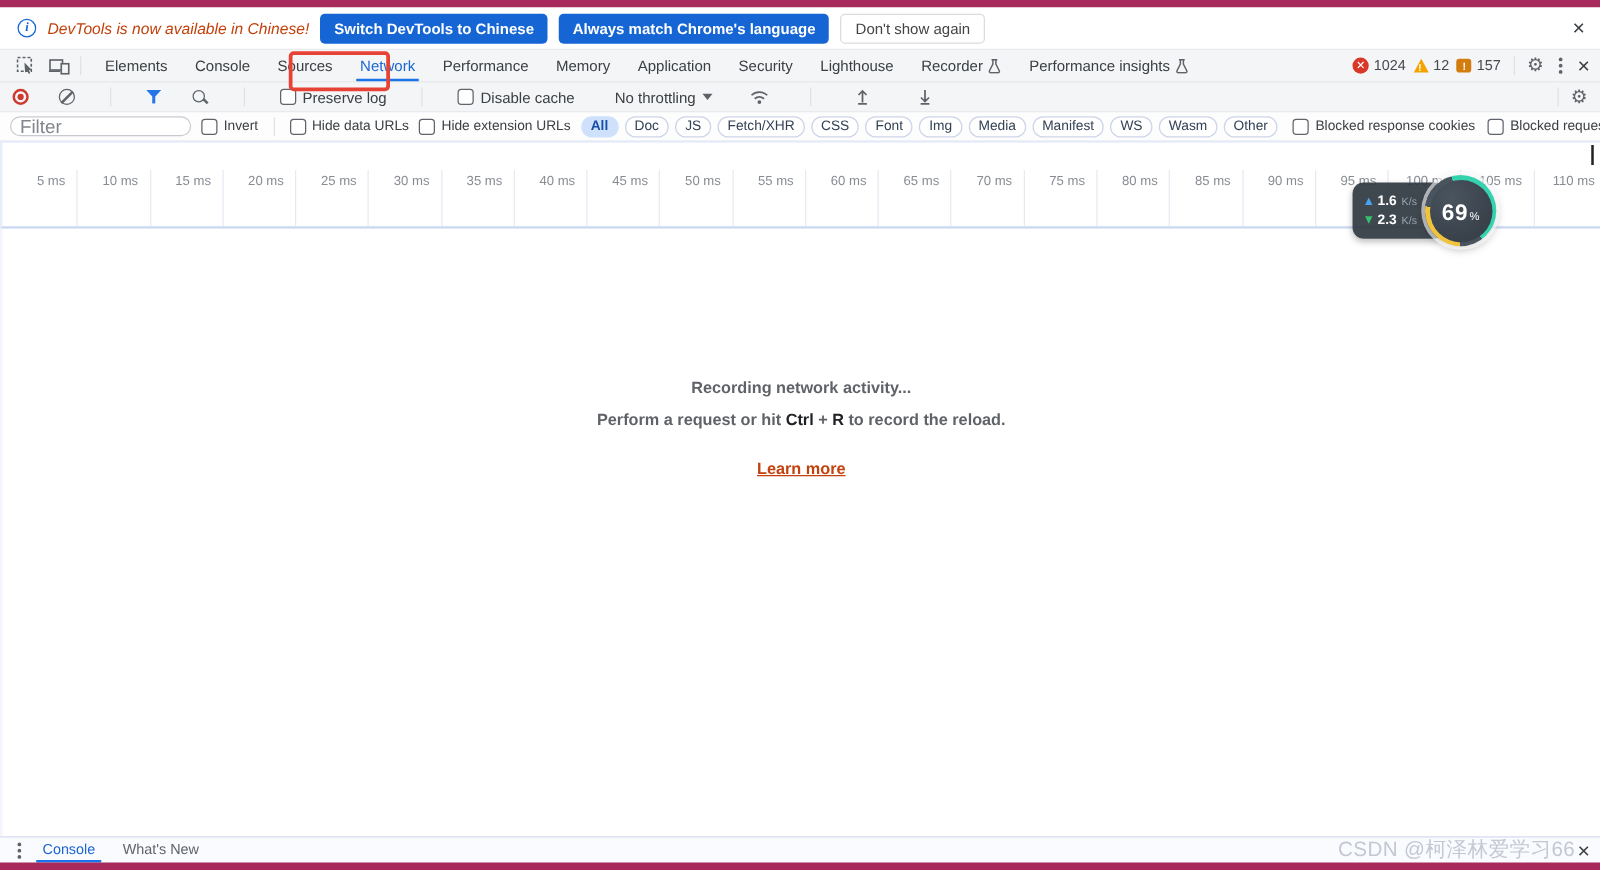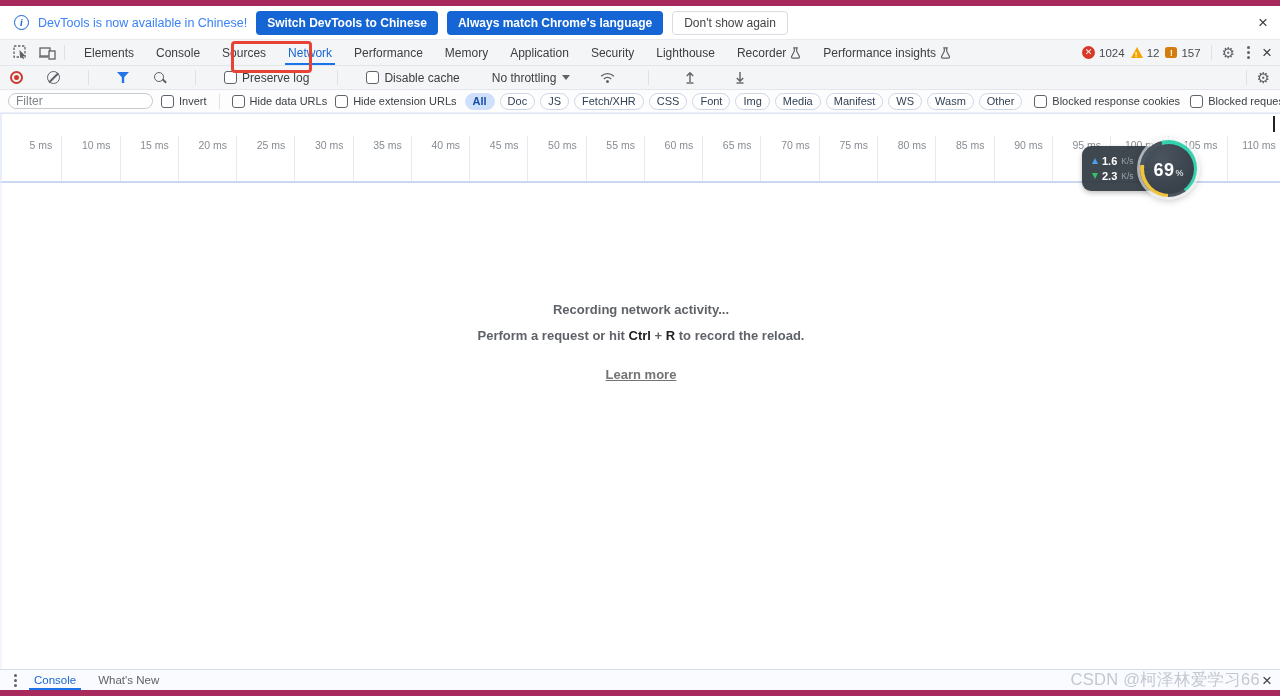--- a/index.html
+++ b/index.html
@@ -6,21 +6,21 @@
   html,body { width:1280px; height:696px; overflow:hidden; }
   body { font-family:"Liberation Sans", sans-serif; background:#fff; color:#3c4043; font-size:12px; }
   .page { position:relative; width:1280px; height:696px; background:#fff; overflow:hidden; }
 
   .crop-strip { height:6px; background:#a8295c; }
   .crop-strip.bottom { position:absolute; bottom:0; left:0; right:0; }
 
   
   .infobar { height:34px; display:flex; align-items:center; gap:9px; padding:0 14px; background:#fff; border-bottom:1px solid #e8eaed; position:relative; }
   .info-icon { width:15px; height:15px; border:1.5px solid #1566d4; border-radius:50%; color:#1566d4; font-size:10px; font-weight:bold; display:flex; align-items:center; justify-content:center; font-family:"Liberation Serif",serif; font-style:italic; flex:none; }
-  .infobar-msg { color:#3b82f6; font-size:12.5px; }
+  .infobar-msg { color:#c2410c; font-size:12.5px;font-style:italic; }
   .btn-primary { background:#1566d4; color:#fff; font-weight:bold; font-size:12px; border:none; border-radius:4px; height:24px; padding:0 11px; cursor:pointer; }
   .btn-secondary { background:#fff; color:#444; font-size:12px; border:1px solid #dadce0; border-radius:4px; height:24px; padding:0 11px; cursor:pointer; }
   .close-x { color:#3c4043; font-size:17px; line-height:1; cursor:pointer; }
   .infobar .close-x { position:absolute; right:12px; top:8px; }
 
   
   .tabbar { height:26px; background:#f4f5f7; display:flex; align-items:center; border-bottom:1px solid #e3e6ea; padding-left:8px; position:relative; }
   .icon-btn { display:flex; align-items:center; justify-content:center; width:26px; height:22px; cursor:pointer; flex:none; }
   .divider { width:1px; height:15px; background:#dfe1e5; margin:0 4px; flex:none; }
   .tabs { display:flex; align-items:center; height:100%; margin-left:4px; }
@@ -52,37 +52,37 @@
   .search-ic::before { content:''; position:absolute; left:1px; top:1px; width:8px; height:8px; border:1.5px solid #5f6368; border-radius:50%; }
   .search-ic::after { content:''; position:absolute; left:9px; top:9px; width:5px; height:1.6px; background:#5f6368; transform:rotate(45deg); }
   .cb-group { display:flex; align-items:center; gap:5px; cursor:pointer; white-space:nowrap; }
   .cb { width:13px; height:13px; border:1.4px solid #60646a; border-radius:3px; background:#fff; flex:none; }
   .select { display:flex; align-items:center; gap:6px; cursor:pointer; color:#3c4043; }
   .caret { width:0; height:0; border-left:4px solid transparent; border-right:4px solid transparent; border-top:5px solid #5f6368; }
   .nettoolbar-right { margin-left:auto; display:flex; align-items:center; gap:6px; }
 
   
   .filterbar { height:23px; background:#fdfdfe; display:flex; align-items:center; gap:8px; padding:0 8px; font-size:11px; border-bottom:1px solid #eef0f4; overflow:hidden; white-space:nowrap; }
-  .filter-input { width:145px; height:16px; border:1px solid #c7cace; border-radius:8px; padding:0 7px; font-size:12px; color:#3c4043; outline:none; background:#fff; font-family:"Liberation Sans",sans-serif; }
+  .filter-input { width:145px; height:16px; border:1px solid #c7cace; border-radius:8px; padding:0 7px; font-size:15px; color:#3c4043; outline:none; background:#fff; font-family:"Liberation Sans",sans-serif; }
   .filter-input::placeholder { color:#80868b; }
   .pills { display:flex; align-items:center; gap:5px; }
   .pill { border:1px solid #cdd5e8; border-radius:9px; padding:1.5px 7px; color:#334155; cursor:pointer; background:#fff; }
   .pill.active { background:#cfe0fb; border-color:#cfe0fb; color:#174ea6; font-weight:bold; }
 
   
   .ruler { position:relative; height:70px; border-top:1px solid #dbe4f8; border-bottom:2px solid #ccd8f2; display:flex; overflow:hidden; background:#fff; border-left:2px solid #e7edf9; padding-left:2px; }
   .tick { flex:none; width:58.28px; height:100%; border-right:1px solid #e7eaf3; text-align:right; padding:3px 9px 0 0; color:#878c93; font-size:10.5px;margin-top:22px; }
   .ruler-edge-tick { position:absolute; right:5px; top:2px; width:2px; height:16px; background:#222; }
 
   
   .main { position:relative; height:487px; background:#fff; border-left:2px solid #f2f5fc; }
   .empty { padding-top:119px; text-align:center; color:#5f6368; font-size:13px;font-weight:bold; }
   .empty .line { margin-bottom:11px; }
   .empty b { color:#202124;text-align:right; }
-  .learn-more { color:#737373; text-decoration:underline; cursor:pointer; display:inline-block; margin-top:13px; }
+  .learn-more { color:#c2410c; text-decoration:underline; cursor:pointer; display:inline-block; margin-top:13px; }
 
   
   .net-overlay { position:absolute; left:1082px; top:140px; width:120px; height:60px; z-index:60; cursor:pointer; }
   .speed-pill { position:absolute; left:0; top:6px; width:74px; height:45px; background:rgba(47,55,64,.92); border-radius:9px; display:flex; flex-direction:column; justify-content:center; gap:3px; padding:0 8px 0 10px; box-shadow:0 2px 5px rgba(0,0,0,.25); }
   .speed-row { display:flex; align-items:center; gap:4px; color:#fff; font-size:11px; font-weight:bold; }
   .speed-row .unit { color:#9aa3ad; font-size:8.5px; font-weight:normal; }
   .tri-up { width:0; height:0; border-left:3.5px solid transparent; border-right:3.5px solid transparent; border-bottom:6px solid #4aa3f0; }
   .tri-down { width:0; height:0; border-left:3.5px solid transparent; border-right:3.5px solid transparent; border-top:6px solid #35c06a; }
   .gauge { position:absolute; left:58px; top:0; width:57px; height:57px; border-radius:50%;
     background:conic-gradient(from -15deg, #35d2ae 0deg 158deg, #4a545e 158deg 196deg, #f0c33c 196deg 292deg, #4a545e 292deg 360deg);

